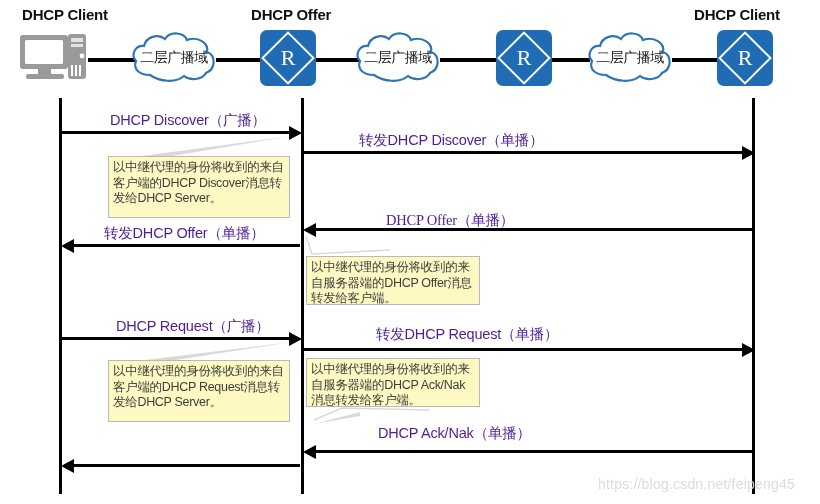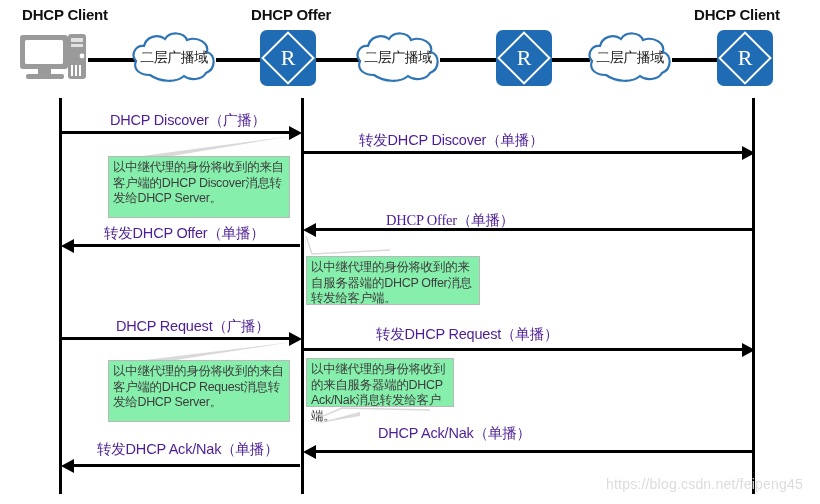--- a/index.html
+++ b/index.html
@@ -102,21 +102,21 @@
     position: absolute;
     font-size: 14.5px;
     color: #4c1d95;
     white-space: nowrap;
     letter-spacing: -0.2px;
   }
 
   .note {
     position: absolute;
     border: 1px solid #b9b9b9;
-    background: #86efac;
+    background: #fef9c3;
     box-sizing: border-box;
     font-size: 12.5px;
     line-height: 15.5px;
     color: #3d3d3d;
     padding: 3px 4px 2px 4px;
     letter-spacing: -0.3px;
   }
 
   .leader { position: absolute; }
 
@@ -229,34 +229,33 @@
   <div class="msg-line" style="left:303px; top:348px; width:447px;"></div>
   <div class="arrow-r" style="left:742px; top:343px;"></div>
   <div class="msg-label" style="left:376px; top:325px;">转发DHCP Request（单播）</div>
 
   <div class="msg-line" style="left:315px; top:450px; width:437px;"></div>
   <div class="arrow-l" style="left:303px; top:445px;"></div>
   <div class="msg-label" style="left:378px; top:424px;">DHCP Ack/Nak（单播）</div>
 
   <div class="msg-line" style="left:73px; top:464px; width:227px;"></div>
   <div class="arrow-l" style="left:61px; top:459px;"></div>
-  <div class="msg-label" style="left:97px; top:440px;">转发DHCP Ack/Nak（单播）</div>
 
   <svg class="leader" style="left:0; top:0;" width="820" height="504">
     <polygon points="292,136 112,160 112,166" fill="#d9d9d9"></polygon>
     <polygon points="306,236 306,242 304,258" fill="#d9d9d9"></polygon>
     <polyline points="306,236 312,254 390,250" fill="none" stroke="#d9d9d9" stroke-width="1.4"></polyline>
     <polygon points="292,342 112,364 112,370" fill="#d9d9d9"></polygon>
     <polyline points="314,420 342,408 430,410" fill="none" stroke="#d9d9d9" stroke-width="1.4"></polyline>
     <polygon points="314,424 360,412 360,416" fill="#d9d9d9"></polygon>
   </svg>
 
   <div class="note" style="left:108px; top:156px; width:182px; height:62px;">以中继代理的身份将收到的来自客户端的DHCP Discover消息转发给DHCP Server。</div>
 
   <div class="note" style="left:306px; top:256px; width:174px; height:49px;">以中继代理的身份将收到的来自服务器端的DHCP  Offer消息转发给客户端。</div>
 
   <div class="note" style="left:108px; top:360px; width:182px; height:62px;">以中继代理的身份将收到的来自客户端的DHCP Request消息转发给DHCP Server。</div>
 
-  <div class="note" style="left:306px; top:358px; width:148px; height:49px;">以中继代理的身份将收到的来自服务器端的DHCP Ack/Nak消息转发给客户端。</div>
-
-  <div class="watermark" style="left:598px; top:476px;margin-left:8px;">https://blog.csdn.net/feipeng45</div>
+  <div class="note" style="left:306px; top:358px; width:174px; height:49px;">以中继代理的身份将收到的来自服务器端的DHCP Ack/Nak消息转发给客户端。</div>
+
+  <div class="watermark" style="left:598px; top:476px;">https://blog.csdn.net/feipeng45</div>
 
 </div>
 
 </body></html>

